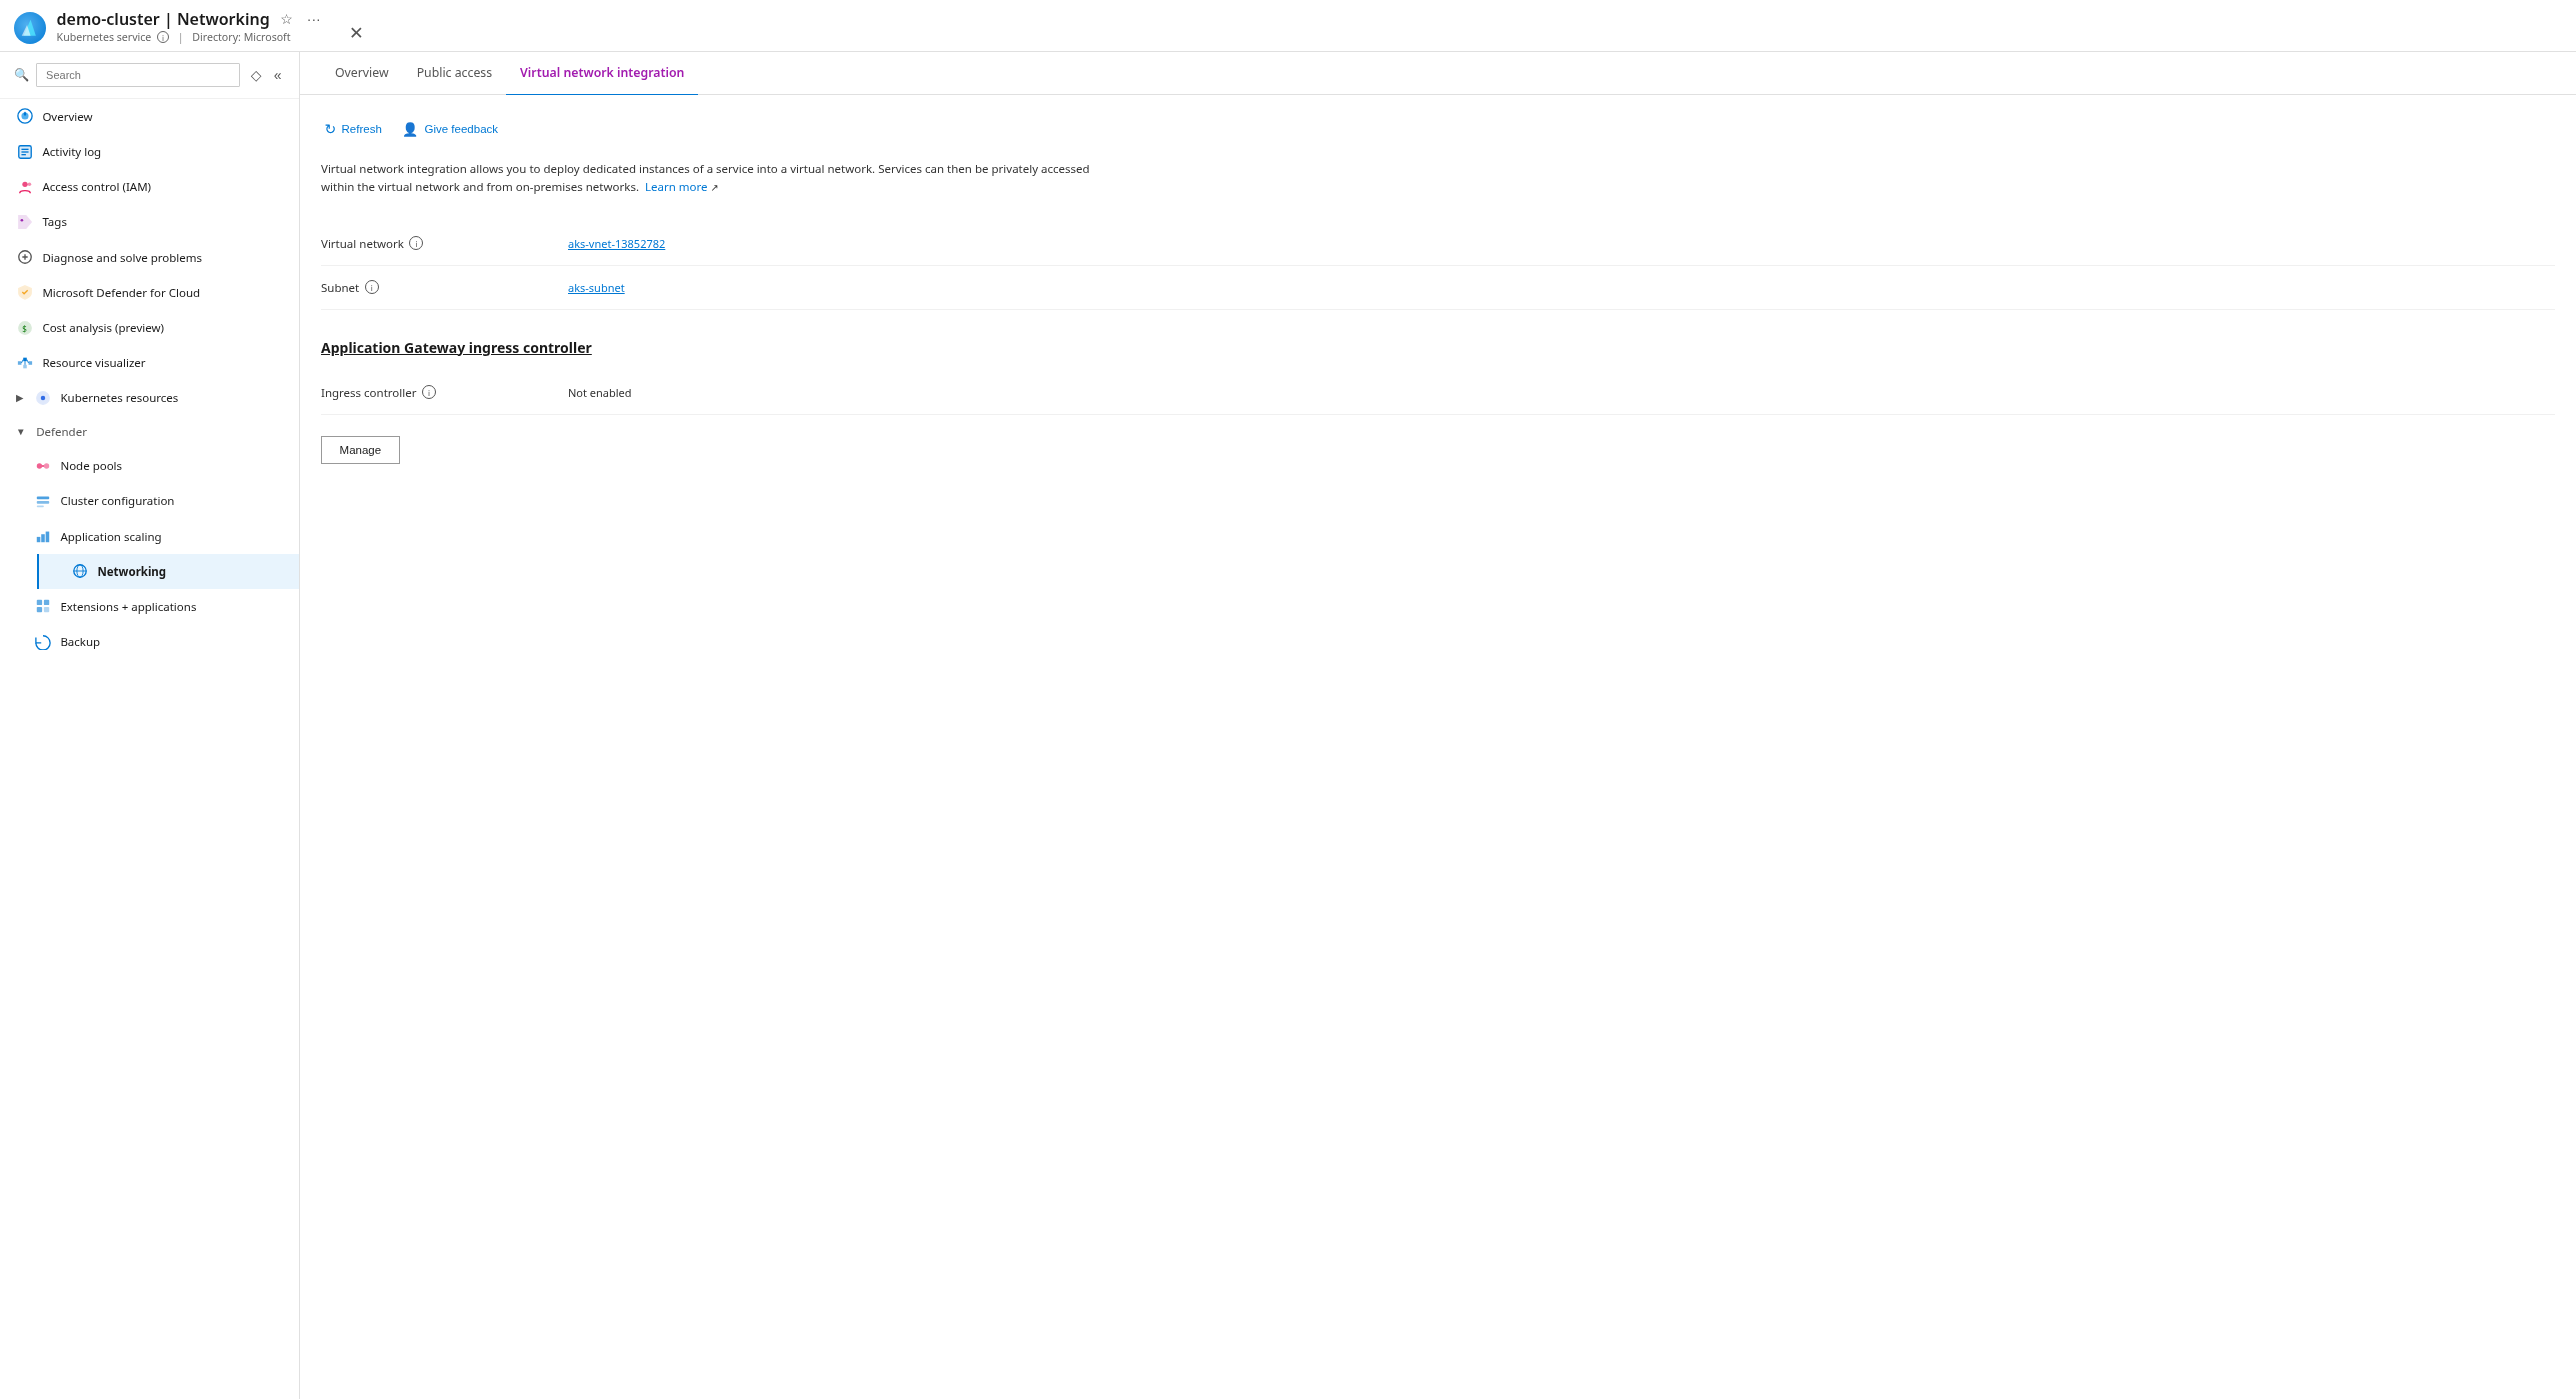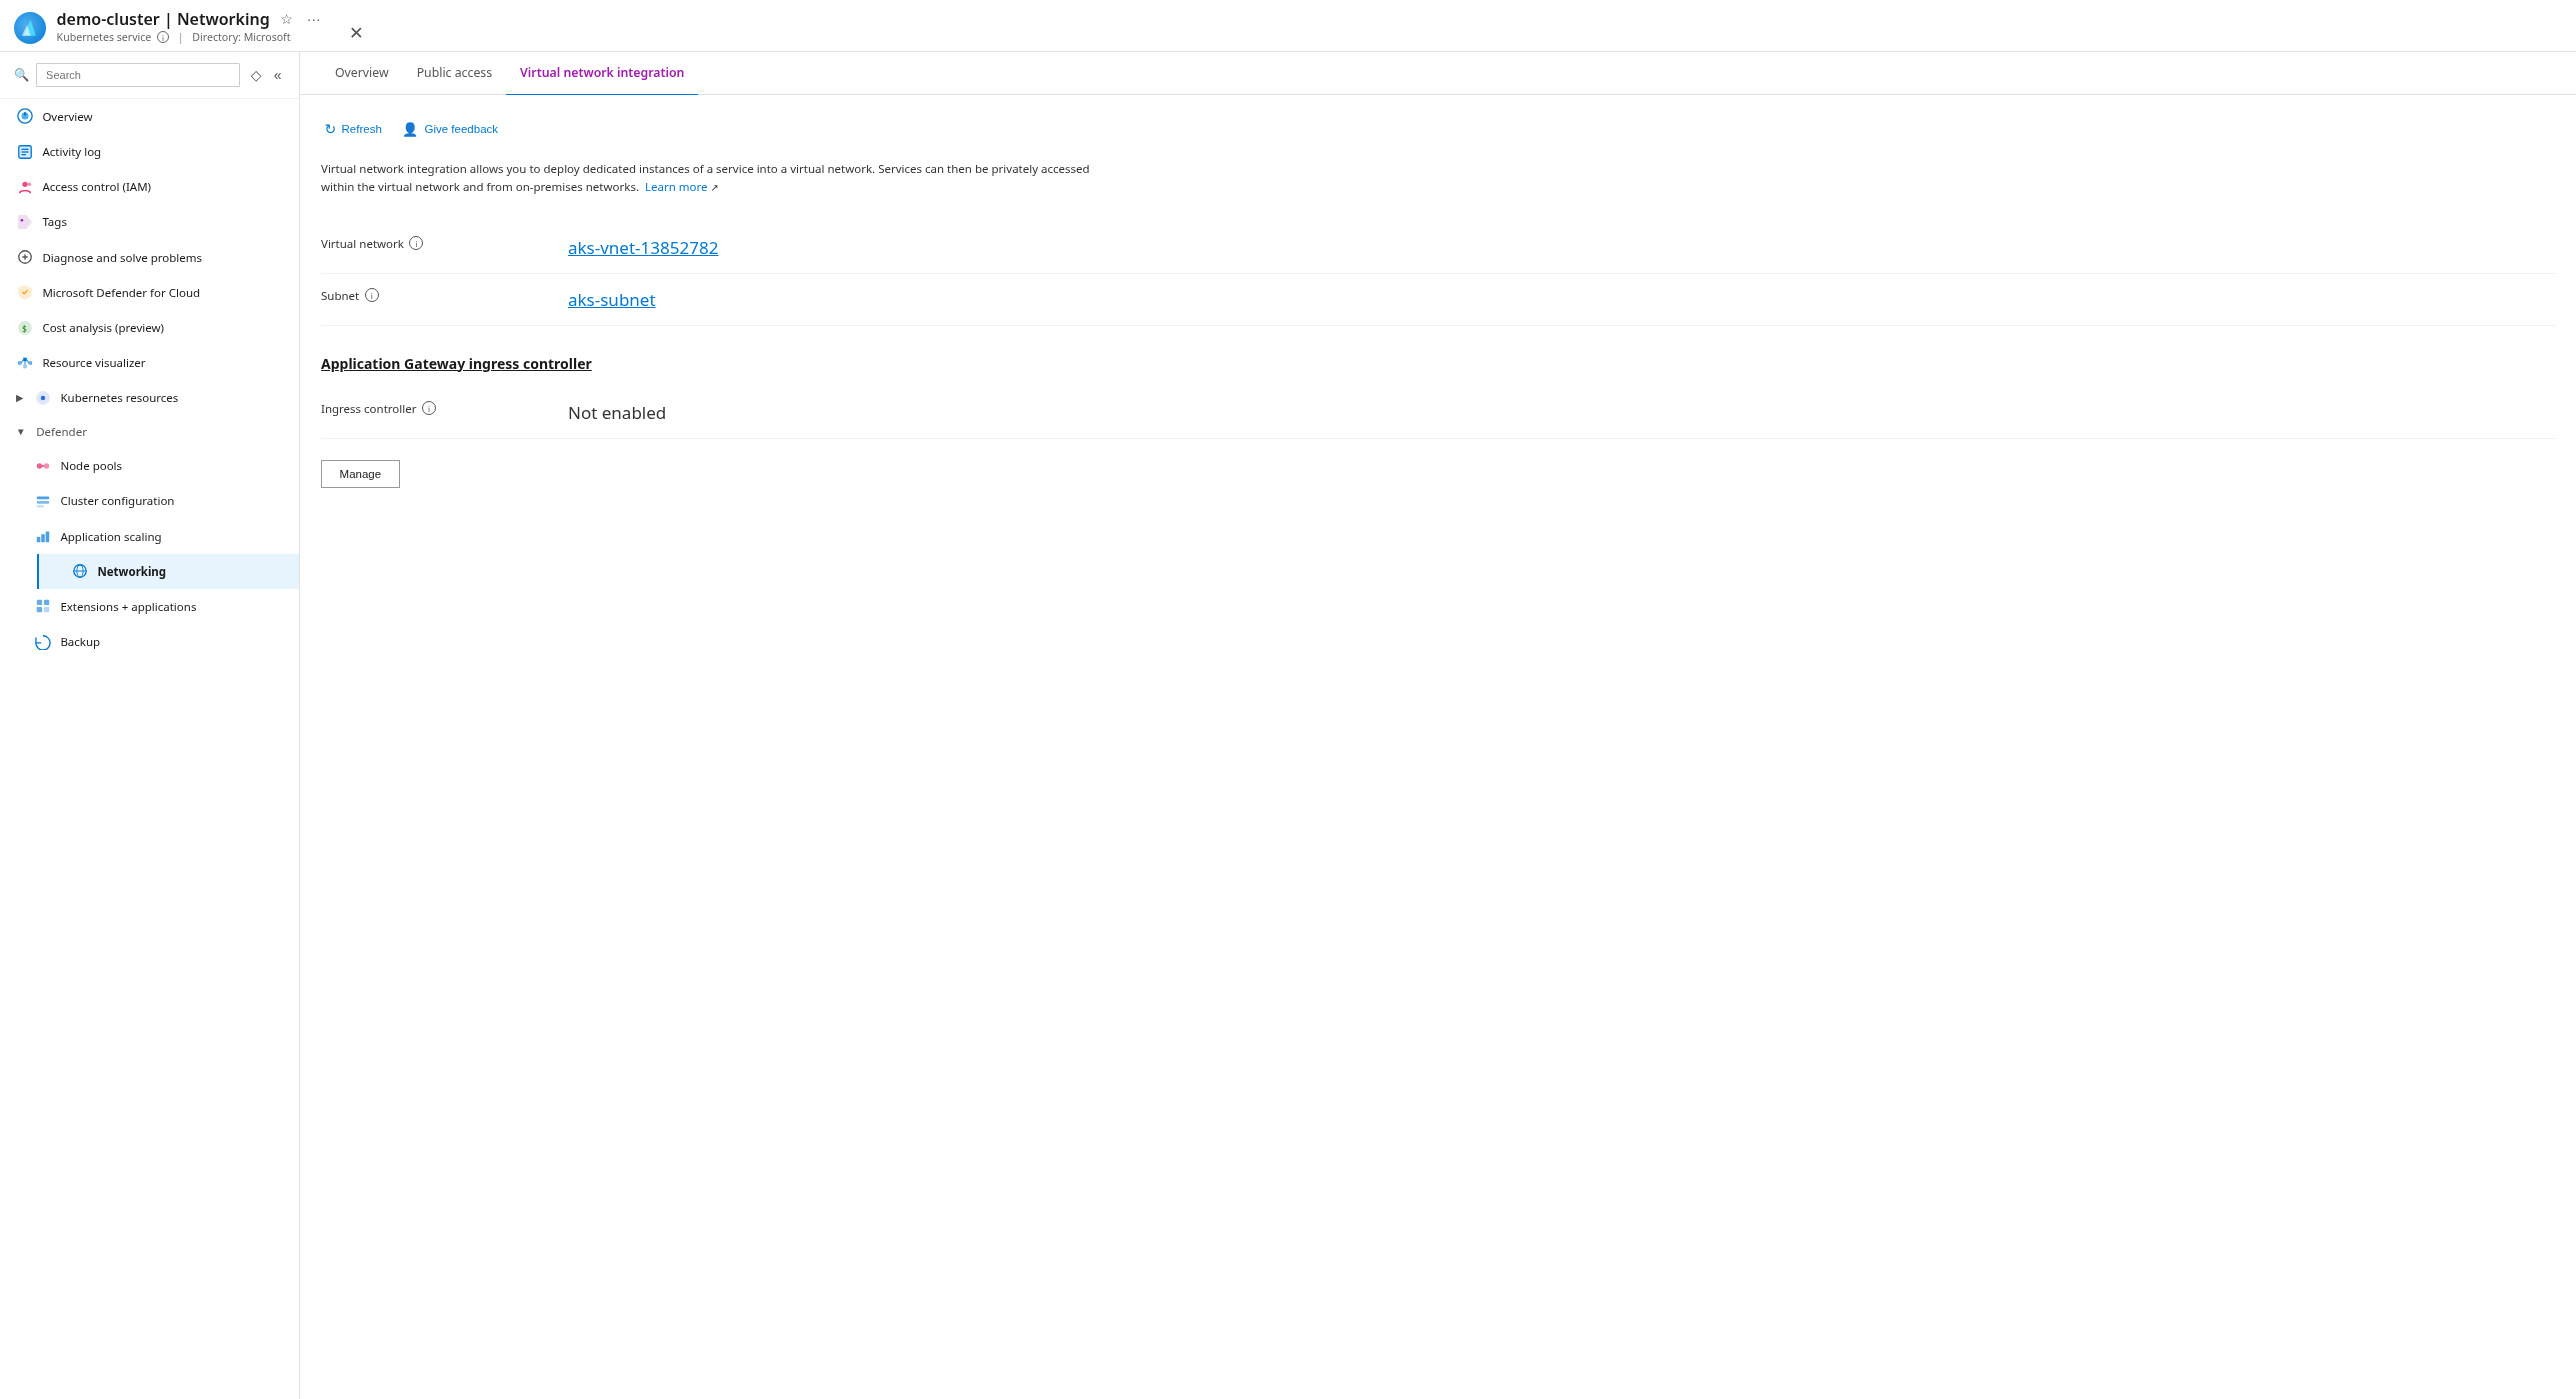--- a/index.html
+++ b/index.html
@@ -68,23 +68,23 @@
     
     .actions-bar { display: flex; gap: 14px; margin-bottom: 17.6px; }
     .action-btn { display: flex; align-items: center; gap: 5.3px; background: none; border: none; cursor: pointer; color: #0078d4; font-size: 11.5px; padding: 5.3px 3.5px; }
 
     
     .description { font-size: 11.5px; color: #333; line-height: 1.6; margin-bottom: 25px; max-width: 793px; }
     .learn-more { color: #0078d4; cursor: pointer; text-decoration: none; }
     .external-icon { font-size: 9.7px; }
 
     
-    .info-row { display: flex; align-items: flex-start; padding: 14px 0; border-bottom: 0.9px solid #f0f0f0; }
+    .info-row { display: flex; align-items: flex-end; padding: 14px 0; border-bottom: 0.9px solid #f0f0f0; }
     .info-label { width: 247px; display: flex; align-items: center; gap: 5.3px; font-size: 11.5px; color: #333; }
-    .info-value { color: #0078d4; cursor: pointer; font-size: 17px; }
+    .info-value { color: #0078d4; cursor: pointer; font-size: 11px; }
     .info-value.plain { color: #333; cursor: default; }
     .circle-info { width: 14px; height: 14px; border: 0.9px solid #555; border-radius: 50%; display: inline-flex; align-items: center; justify-content: center; font-size: 8px; color: #555; flex-shrink: 0; }
 
     
     .section-heading { font-size: 14px; font-weight: 700; color: #1a1a1a; margin: 28px 0 14px 0; text-decoration: underline; }
 
     
     .manage-btn { border: 0.9px solid #999; background: #fff; padding: 7px 17.6px; font-size: 11.5px; cursor: pointer; color: #1a1a1a; }
 
     

